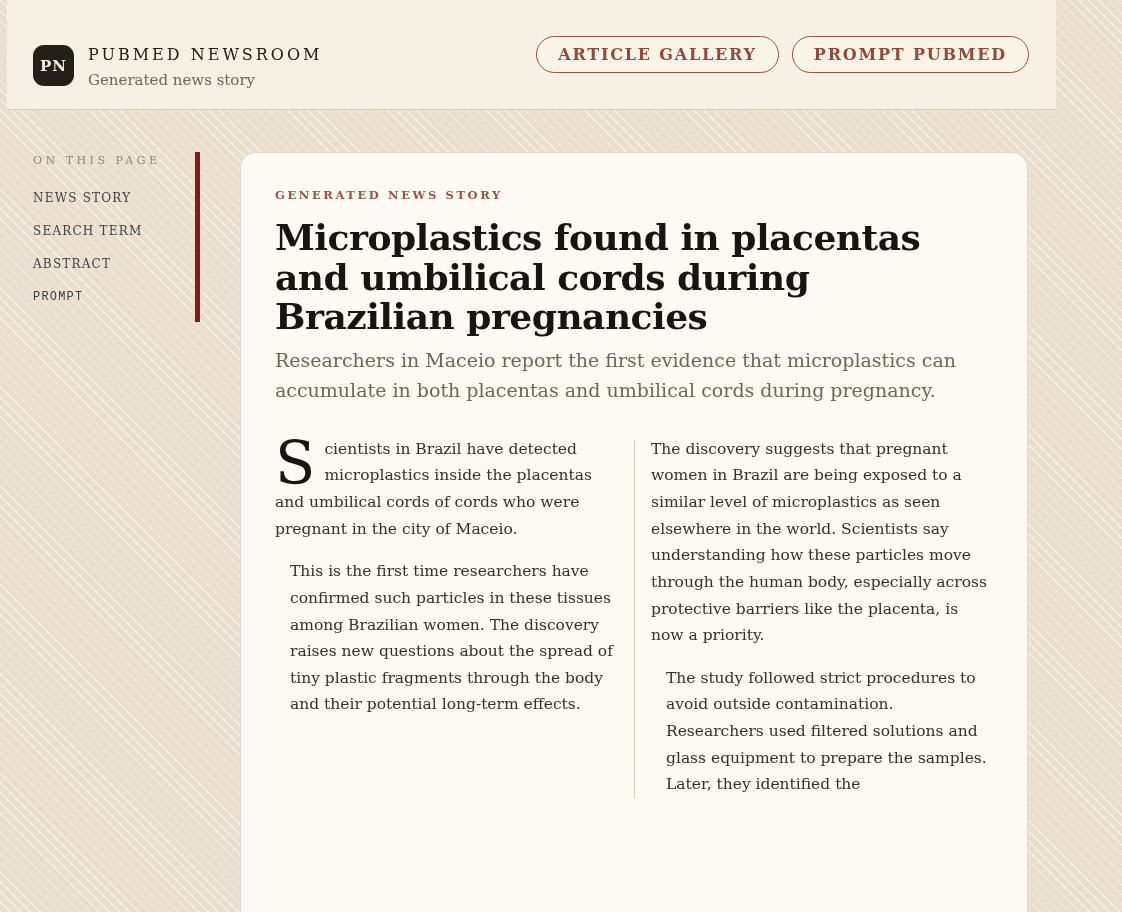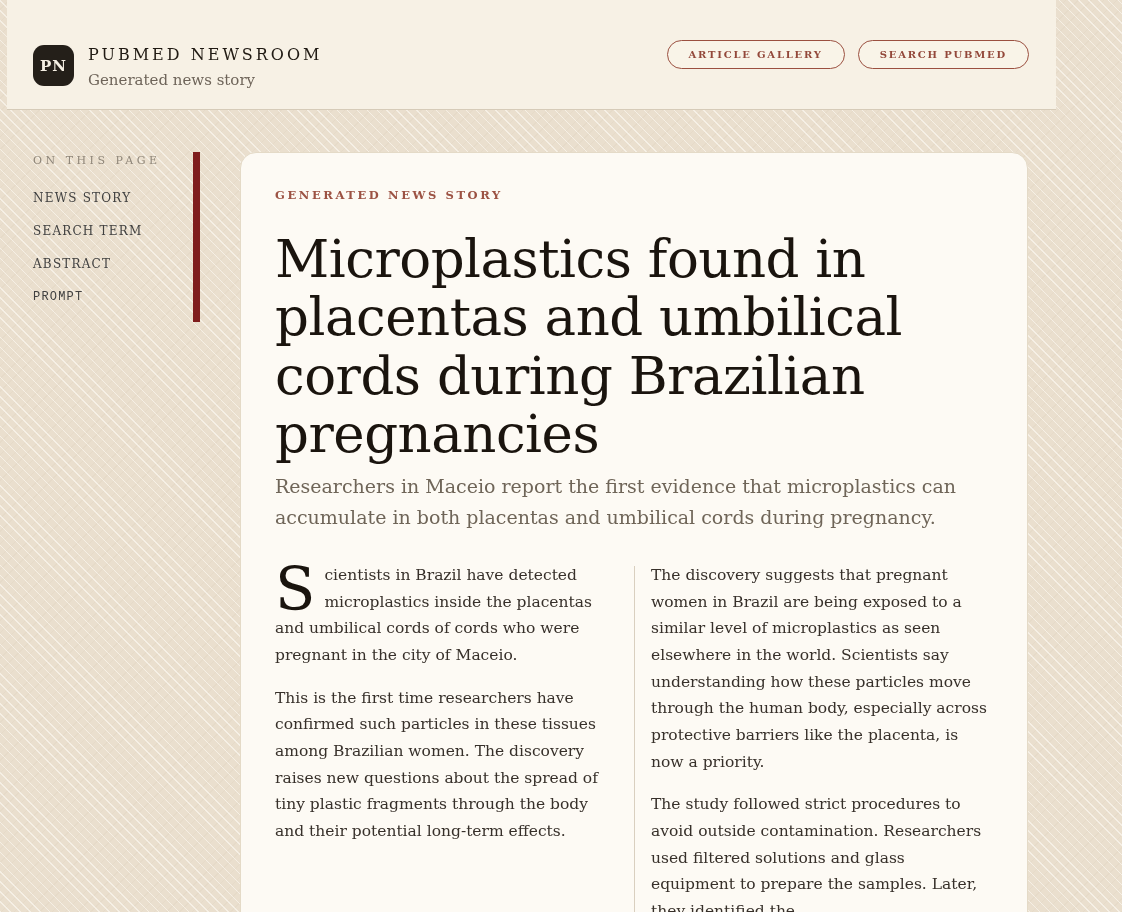--- a/index.html
+++ b/index.html
@@ -24,54 +24,54 @@
     width: 41px; height: 41px; border-radius: 11px; background: #241f19;
     color: #f5efe3; font-weight: bold; font-size: 15px; letter-spacing: 1px;
     display: flex; align-items: center; justify-content: center;
   }
   .brand-title { font-size: 16px; font-weight: normal; letter-spacing: 3px; color: #201a13; }
   .brand-sub { font-size: 15px; color: #6e6459; margin-top: 7px; }
   .band-actions { display: flex; gap: 13px; }
   .pill-btn {
     display: inline-block; border: 1.5px solid #9b5040; border-radius: 999px;
     background: #f9f4e8; color: #93483a; font-family: inherit;
-    font-size: 10px; font-weight: bold; letter-spacing: 1.8px;
+    font-size: 16px; font-weight: bold; letter-spacing: 1.8px;
     padding: 8px 21px; cursor: pointer; white-space: nowrap;
   }
 
   
   .content { display: flex; padding-top: 42px; align-items: flex-start; }
 
-  .sidebar { width: 193px; flex: none; border-right: 7px solid #7f1d1d; padding: 2px 0 18px 26px; }
+  .sidebar { width: 193px; flex: none; border-right: 5px solid #7f1d1d; padding: 2px 0 18px 26px; }
   .sidebar-heading { font-size: 11px; letter-spacing: 3.5px; color: #8e8578; margin-bottom: 24px; }
   .sidebar-nav a {
     display: block; text-decoration: none; font-size: 12px; letter-spacing: 1.2px;
     color: #404040; margin-bottom: 19px; cursor: pointer;
   }
   .sidebar-nav a:last-child { margin-bottom: 0; font-family: Liberation Mono, monospace; }
 
   .main { margin-left: 40px; flex: none; width: 788px; }
   .card {
     background: #fdfaf4; border: 1px solid #e4dac7; border-radius: 16px;
     padding: 35px 34px 60px 34px; min-height: 860px;
   }
   .eyebrow { font-size: 11.5px; font-weight: bold; letter-spacing: 2.6px; color: #9c5243; }
   .headline {
-    margin-top: 28px; font-size: 53px; line-height: 1.1; font-weight: normal;
+    margin-top: 16px; font-size: 36px; line-height: 1.1; font-weight: bold;
     letter-spacing: -0.5px; color: #1a140e; max-width: 725px;
   }
   .dek { margin-top: 8px; font-size: 19px; line-height: 1.6; color: #6f6558; max-width: 700px; }
   .published { margin-top: 46px; font-size: 13px; font-weight: bold; letter-spacing: 1.2px; color: #56504a; }
 
   .article-cols { margin-top: 30px; display: flex; }
   .col-left { width: 340px; flex: none; }
   .col-divider { width: 1px; background: #d9cfbf; flex: none; margin: 4px 16px 0 19px; align-self: stretch; }
   .col-right { flex: 1; }
   .article-cols p { font-size: 15.5px; line-height: 1.72; color: #37302a; margin-bottom: 16px; }
-  .article-cols p:last-child { margin-bottom: 0; }
+  .article-cols p:last-child { margin-bottom: 0; margin-left: 15px; }
   .dropcap {
     float: left; font-size: 59px; line-height: 45px; padding: 5px 9px 0 0;
     color: #1a140e;
   }
 </style>
 </head>
 <body>
 
 <div class="page">
 
@@ -80,21 +80,21 @@
       <div class="logo">
         <span>PN</span>
       </div>
       <div>
         <div class="brand-title">PUBMED NEWSROOM</div>
         <div class="brand-sub">Generated news story</div>
       </div>
     </div>
     <div class="band-actions">
       <button class="pill-btn">ARTICLE GALLERY</button>
-      <button class="pill-btn">SEARCH PUBMED</button>
+      <button class="pill-btn">PROMPT PUBMED</button>
     </div>
   </header>
 
   <div class="content">
 
     <aside class="sidebar">
       <div class="sidebar-heading">ON THIS PAGE</div>
       <nav class="sidebar-nav">
         <a href="#">NEWS STORY</a>
         <a href="#">SEARCH TERM</a>

